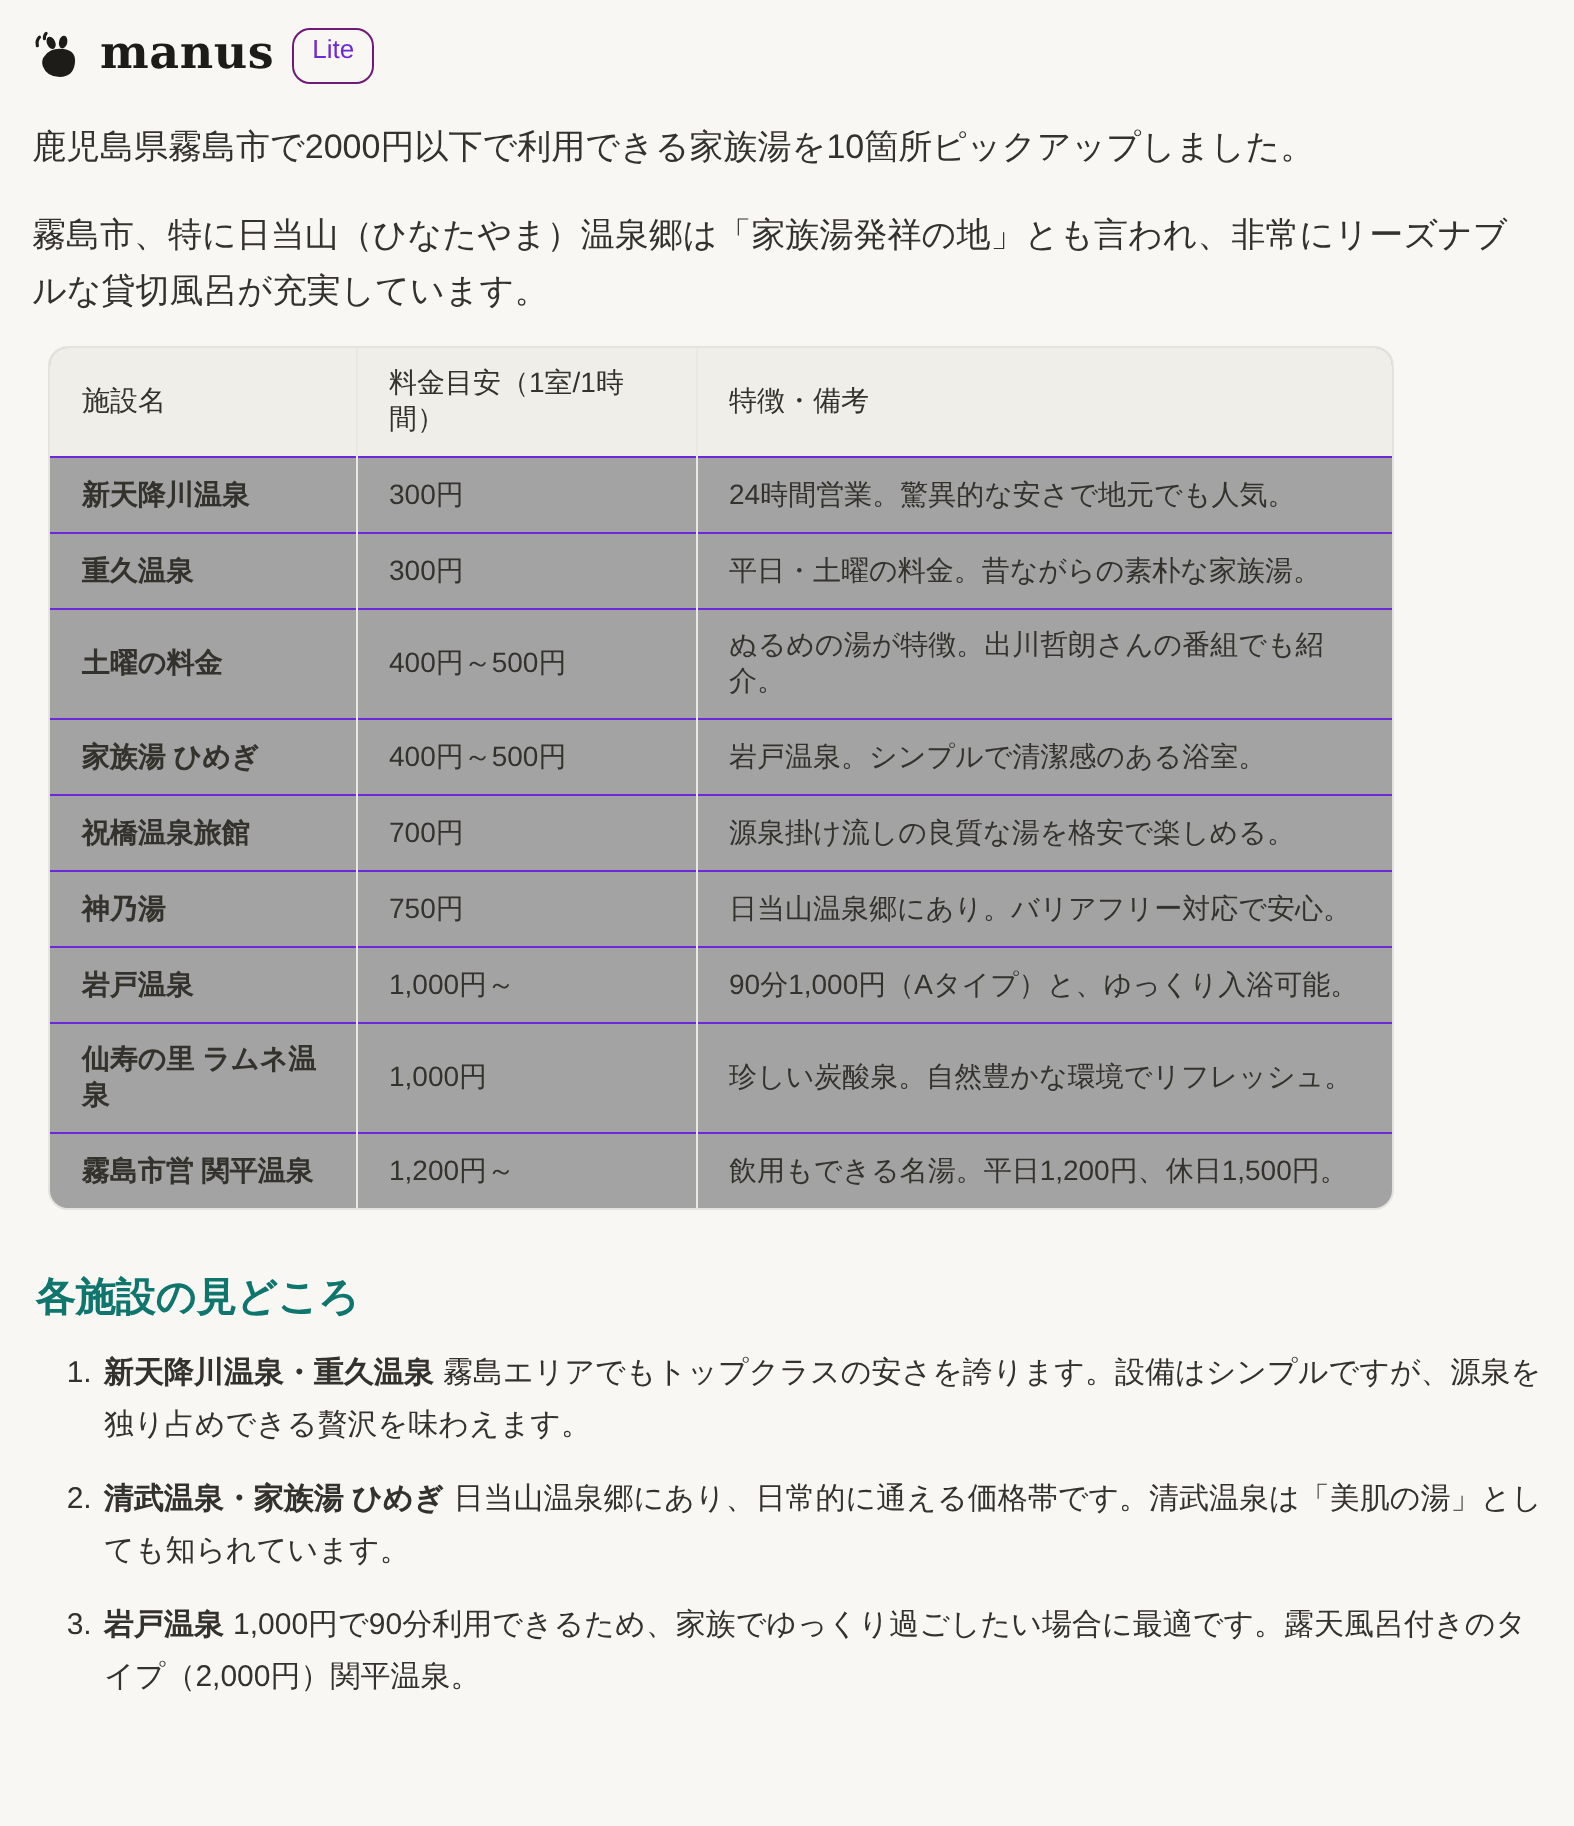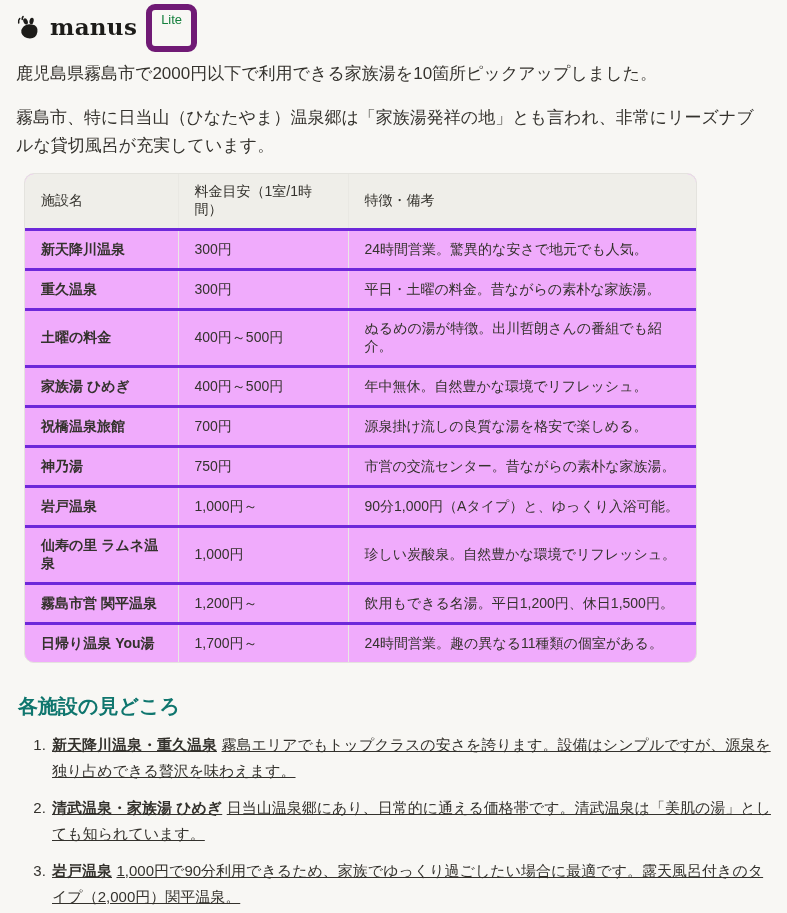--- a/index.html
+++ b/index.html
@@ -34,84 +34,83 @@
   }
   .wordmark {
     font-family: "DejaVu Serif", "Liberation Serif", serif;
     font-weight: 700;
     font-size: 23px;
     letter-spacing: 0.3px;
     color: #1d1c19;
     line-height: 1;
   }
   .lite-badge {
-    border: 6px solid #701a75;
+    border: 1px solid #701a75;
     border-radius: 9px;
-    padding: 2px 9px 19px 9px;
+    padding: 2px 9px 9px 9px;
     font-size: 13px;
-    color: #15803d;
+    color: #6d28d9;
     line-height: 1.2;
     background: transparent;
   }
   
   .intro p {
     font-size: 17px;
     line-height: 28px;
     margin: 16px 0 5px 0;
   }
   
   .table-wrap {
     width: 671px;
     margin: 13px 0 0 8px;
     border: 1px solid #e4e3de;
     border-radius: 10px;
     overflow: hidden;
-    background: #f0abfc;
+    background: #a3a3a3;
   }
   table {
     width: 100%;
     border-collapse: collapse;
     font-size: 14px;
     color: #34322d;
   }
   col.c1 { width: 153px; }
   col.c2 { width: 170px; }
   col.c3 { width: 348px; }
   thead th {
     background: #efeee9;
     font-weight: 500;
     text-align: left;
     padding: 9px 16px;
     height: 18px;
   }
   tbody td {
     padding: 9px 16px;
     height: 19px;
-    border-top: 3px solid #6d28d9;
+    border-top: 1px solid #6d28d9;
     vertical-align: middle;
   }
   th + th, td + td {
     border-left: 1px solid #e9e8e3;
   }
   td.facility {
     font-weight: 700;
   }
   
   .section-title {
     font-size: 20px;
     font-weight: 700;
     margin: 30px 0 12px 2px;
     color: #0f766e;
   }
   ol.highlights {
     margin: 0;
     padding: 0 0 0 34px;
     font-size: 15px;
     line-height: 26px;
-    text-decoration: underline;
   }
   ol.highlights li {
     margin-bottom: 11px;
     padding-left: 2px;
   }
   ol.highlights li strong {
     font-weight: 700;
     margin-right: 0.30em;
   }
 </style>
@@ -171,51 +170,46 @@
           <td>平日・土曜の料金。昔ながらの素朴な家族湯。</td>
         </tr>
         <tr>
           <td class="facility">土曜の料金</td>
           <td>400円～500円</td>
           <td>ぬるめの湯が特徴。出川哲朗さんの番組でも紹介。</td>
         </tr>
         <tr>
           <td class="facility">家族湯 ひめぎ</td>
           <td>400円～500円</td>
-          <td>年中無休。自然豊かな環境でリフレッシュ。</td>
+          <td>岩戸温泉。シンプルで清潔感のある浴室。</td>
         </tr>
         <tr>
           <td class="facility">祝橋温泉旅館</td>
           <td>700円</td>
           <td>源泉掛け流しの良質な湯を格安で楽しめる。</td>
         </tr>
         <tr>
           <td class="facility">神乃湯</td>
           <td>750円</td>
-          <td>市営の交流センター。昔ながらの素朴な家族湯。</td>
+          <td>日当山温泉郷にあり。バリアフリー対応で安心。</td>
         </tr>
         <tr>
           <td class="facility">岩戸温泉</td>
           <td>1,000円～</td>
           <td>90分1,000円（Aタイプ）と、ゆっくり入浴可能。</td>
         </tr>
         <tr>
           <td class="facility">仙寿の里 ラムネ温泉</td>
           <td>1,000円</td>
           <td>珍しい炭酸泉。自然豊かな環境でリフレッシュ。</td>
         </tr>
         <tr>
           <td class="facility">霧島市営 関平温泉</td>
           <td>1,200円～</td>
           <td>飲用もできる名湯。平日1,200円、休日1,500円。</td>
-        </tr>
-        <tr>
-          <td class="facility">日帰り温泉 You湯</td>
-          <td>1,700円～</td>
-          <td>24時間営業。趣の異なる11種類の個室がある。</td>
         </tr>
       </tbody>
     </table>
   </div>
 
   <h2 class="section-title">各施設の見どころ</h2>
   <ol class="highlights">
     <li><strong>新天降川温泉・重久温泉</strong><span>霧島エリアでもトップクラスの安さを誇ります。設備はシンプルですが、源泉を独り占めできる贅沢を味わえます。</span></li>
     <li><strong>清武温泉・家族湯 ひめぎ</strong><span>日当山温泉郷にあり、日常的に通える価格帯です。清武温泉は「美肌の湯」としても知られています。</span></li>
     <li><strong>岩戸温泉</strong><span>1,000円で90分利用できるため、家族でゆっくり過ごしたい場合に最適です。露天風呂付きのタイプ（2,000円）関平温泉。</span></li>

